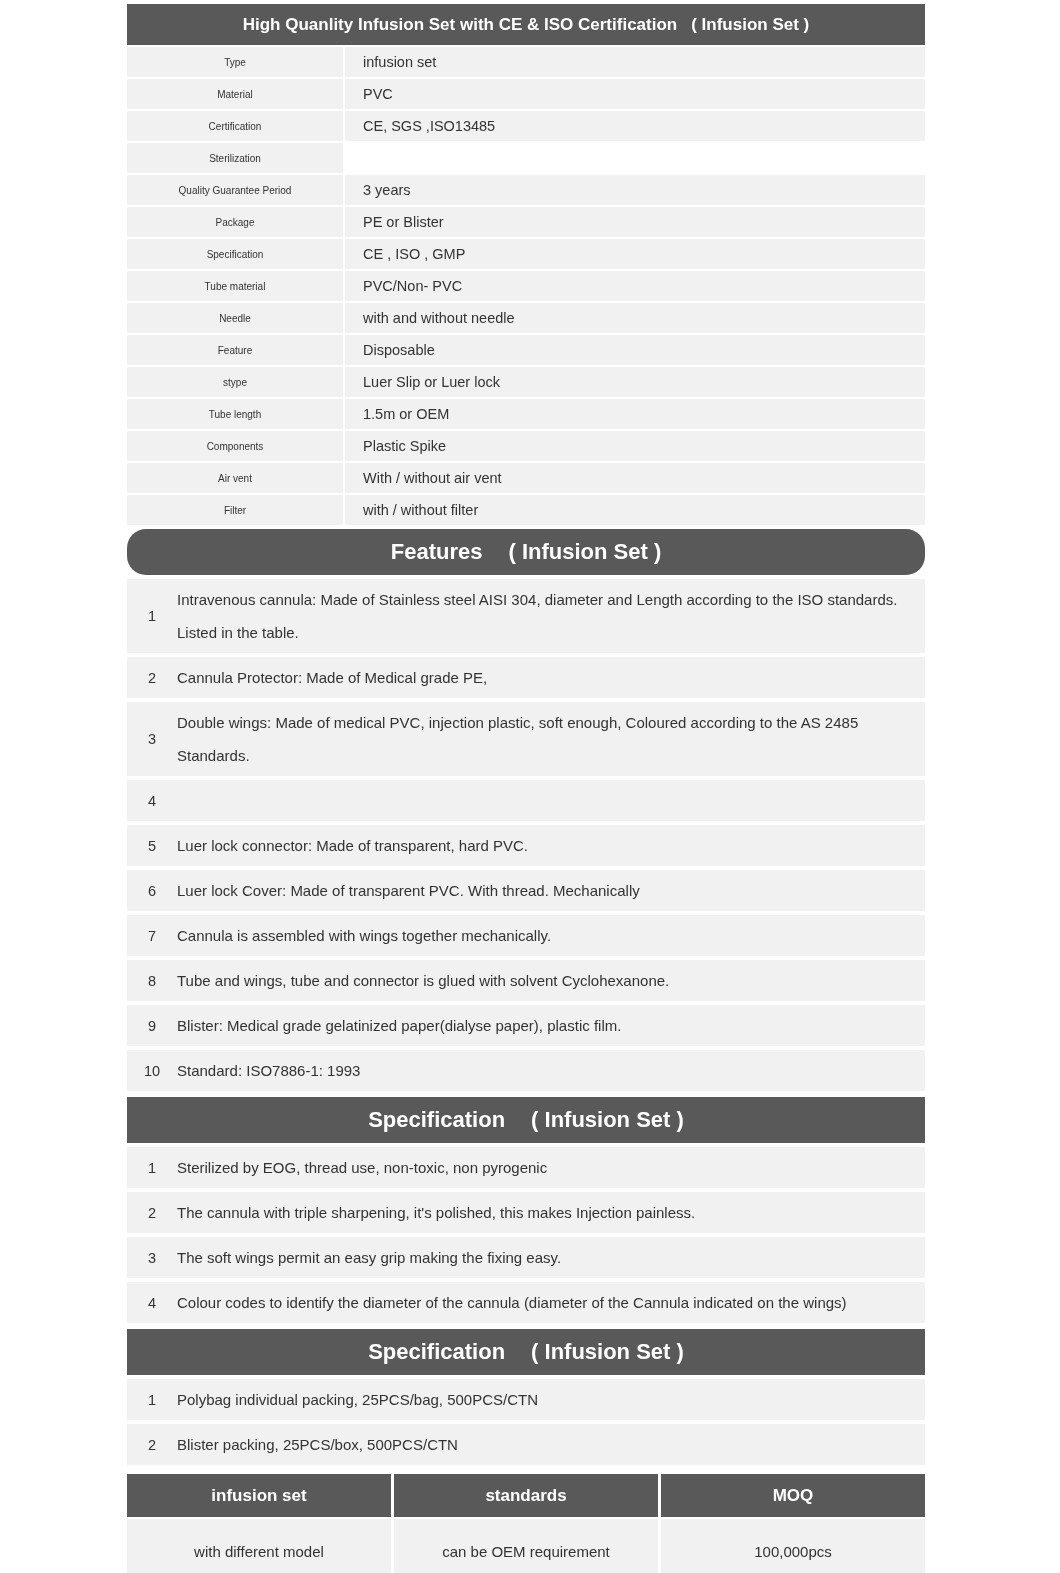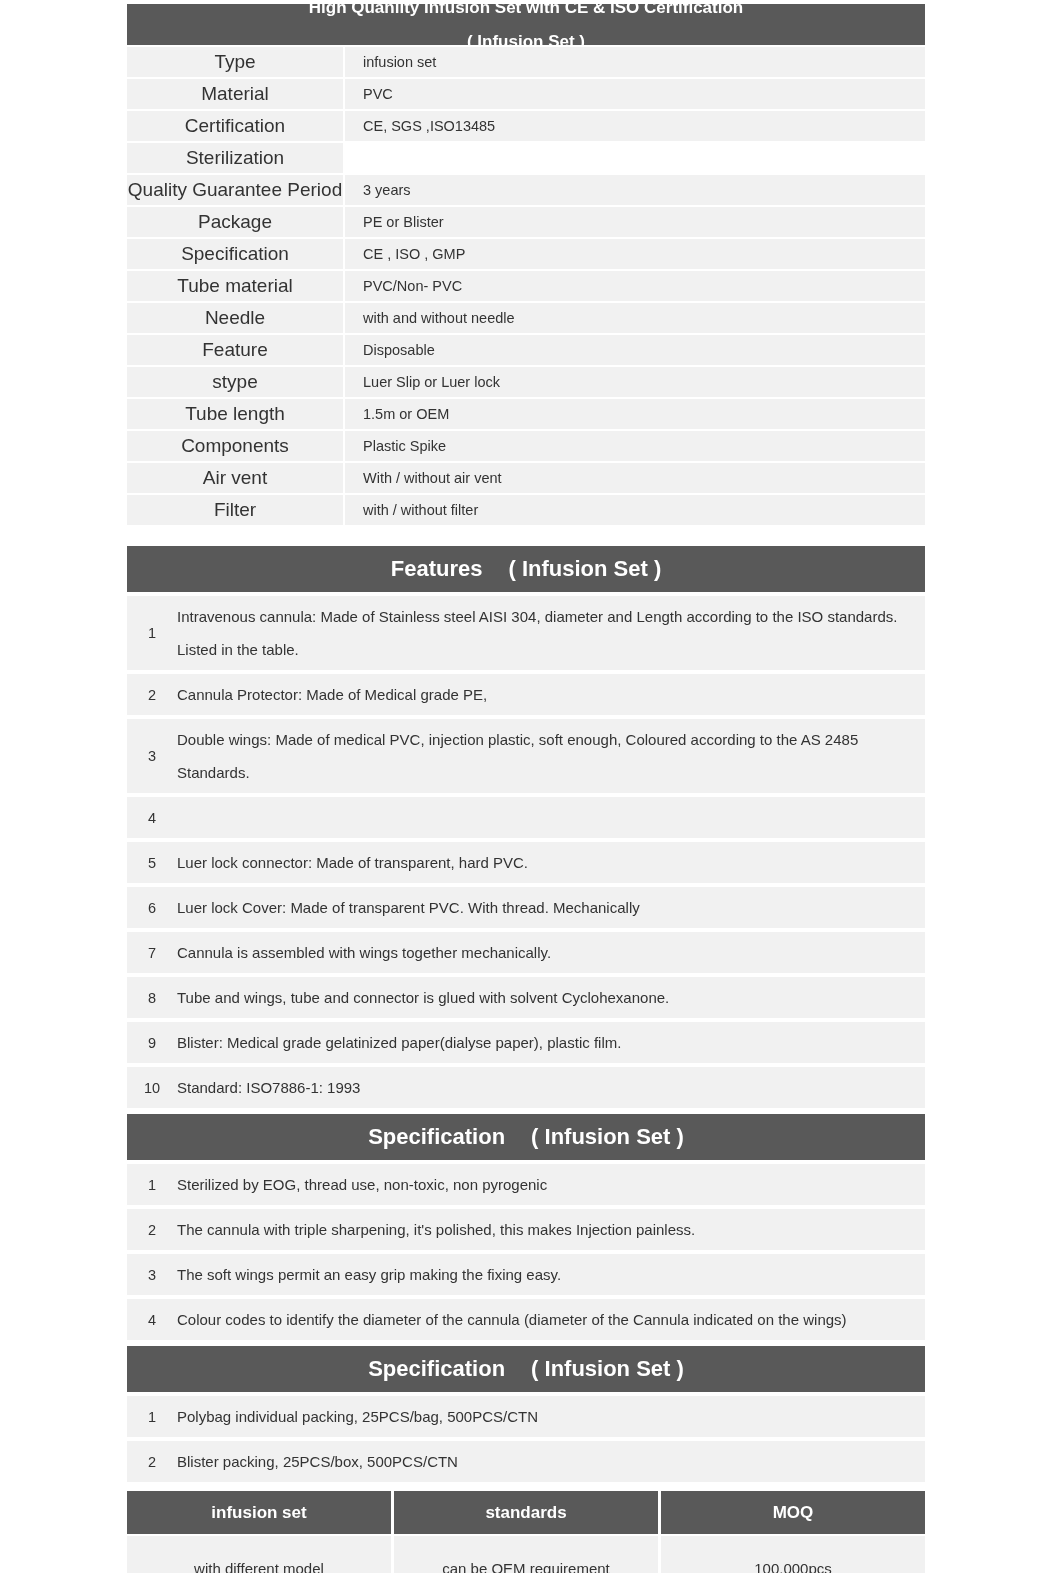--- a/index.html
+++ b/index.html
@@ -19,35 +19,34 @@
   .title-bar {
     height: 41px;
     background: #595959;
     color: #ffffff;
     font-weight: bold;
     font-size: 17px;
     display: flex;
     align-items: center;
     justify-content: center;
     gap: 14px;
-    flex-direction: column;
   }
 
   
   .spec-row {
     display: flex;
     gap: 2px;
     margin-top: 2px;
     height: 30px;
   }
   .spec-cell { background: #f1f1f1; display: flex; align-items: center; }
   .label-cell {
     width: 216px;
     justify-content: center;
-    font-size: 19px;
+    font-size: 10px;
     color: #333333;
   }
   .value-cell {
     flex: 1;
     padding-left: 18px;
     font-size: 14.5px;
     color: #333333;
   }
 
   
@@ -56,21 +55,21 @@
     height: 46px;
     background: #595959;
     color: #ffffff;
     font-weight: bold;
     font-size: 22px;
     display: flex;
     align-items: center;
     justify-content: center;
     gap: 26px;
   }
-  .section:first-child .section-header { margin-top: 21px; }
+  .section:first-child .section-header { margin-top: 4px; border-radius: 19px; }
 
   
   .list-item {
     display: flex;
     align-items: center;
     min-height: 41px;
     margin-top: 4px;
     padding: 4px 0;
     background: #f1f1f1;
   }

